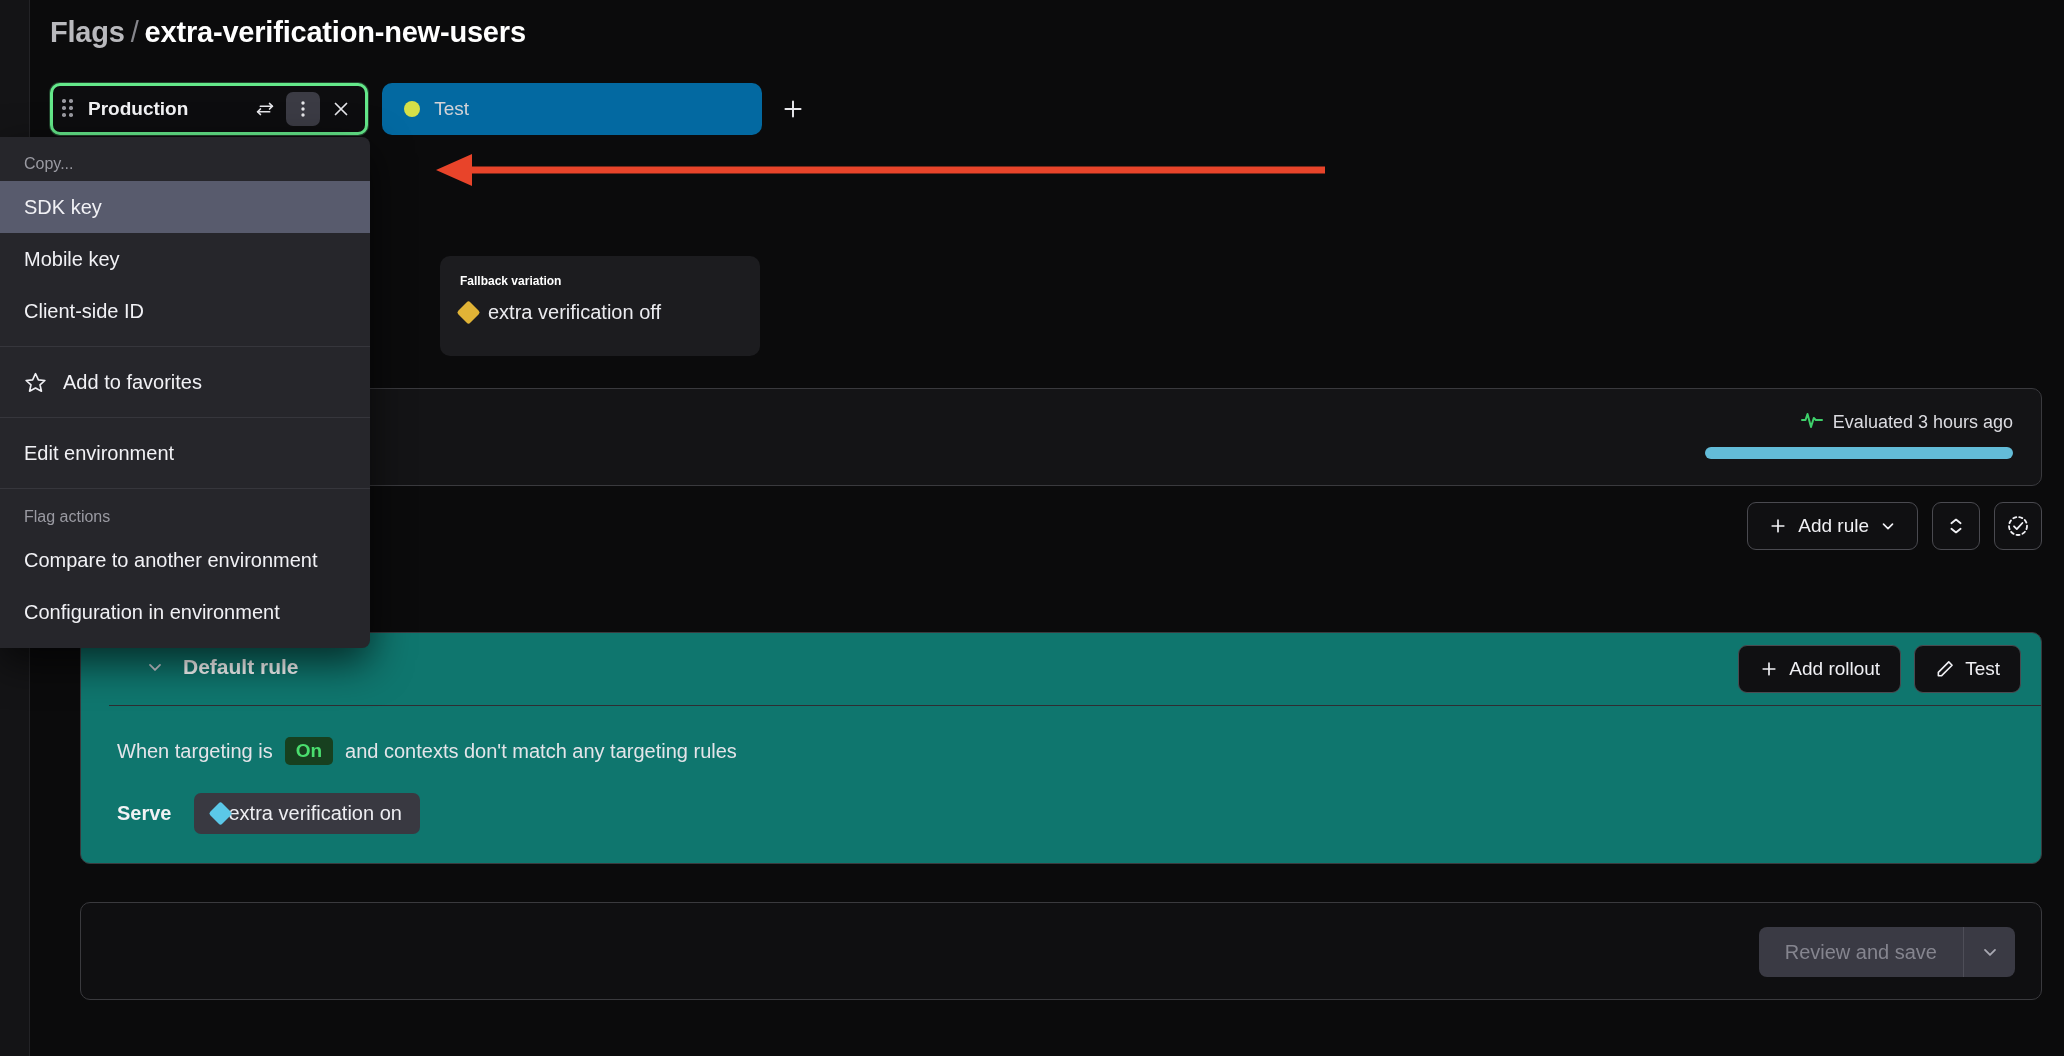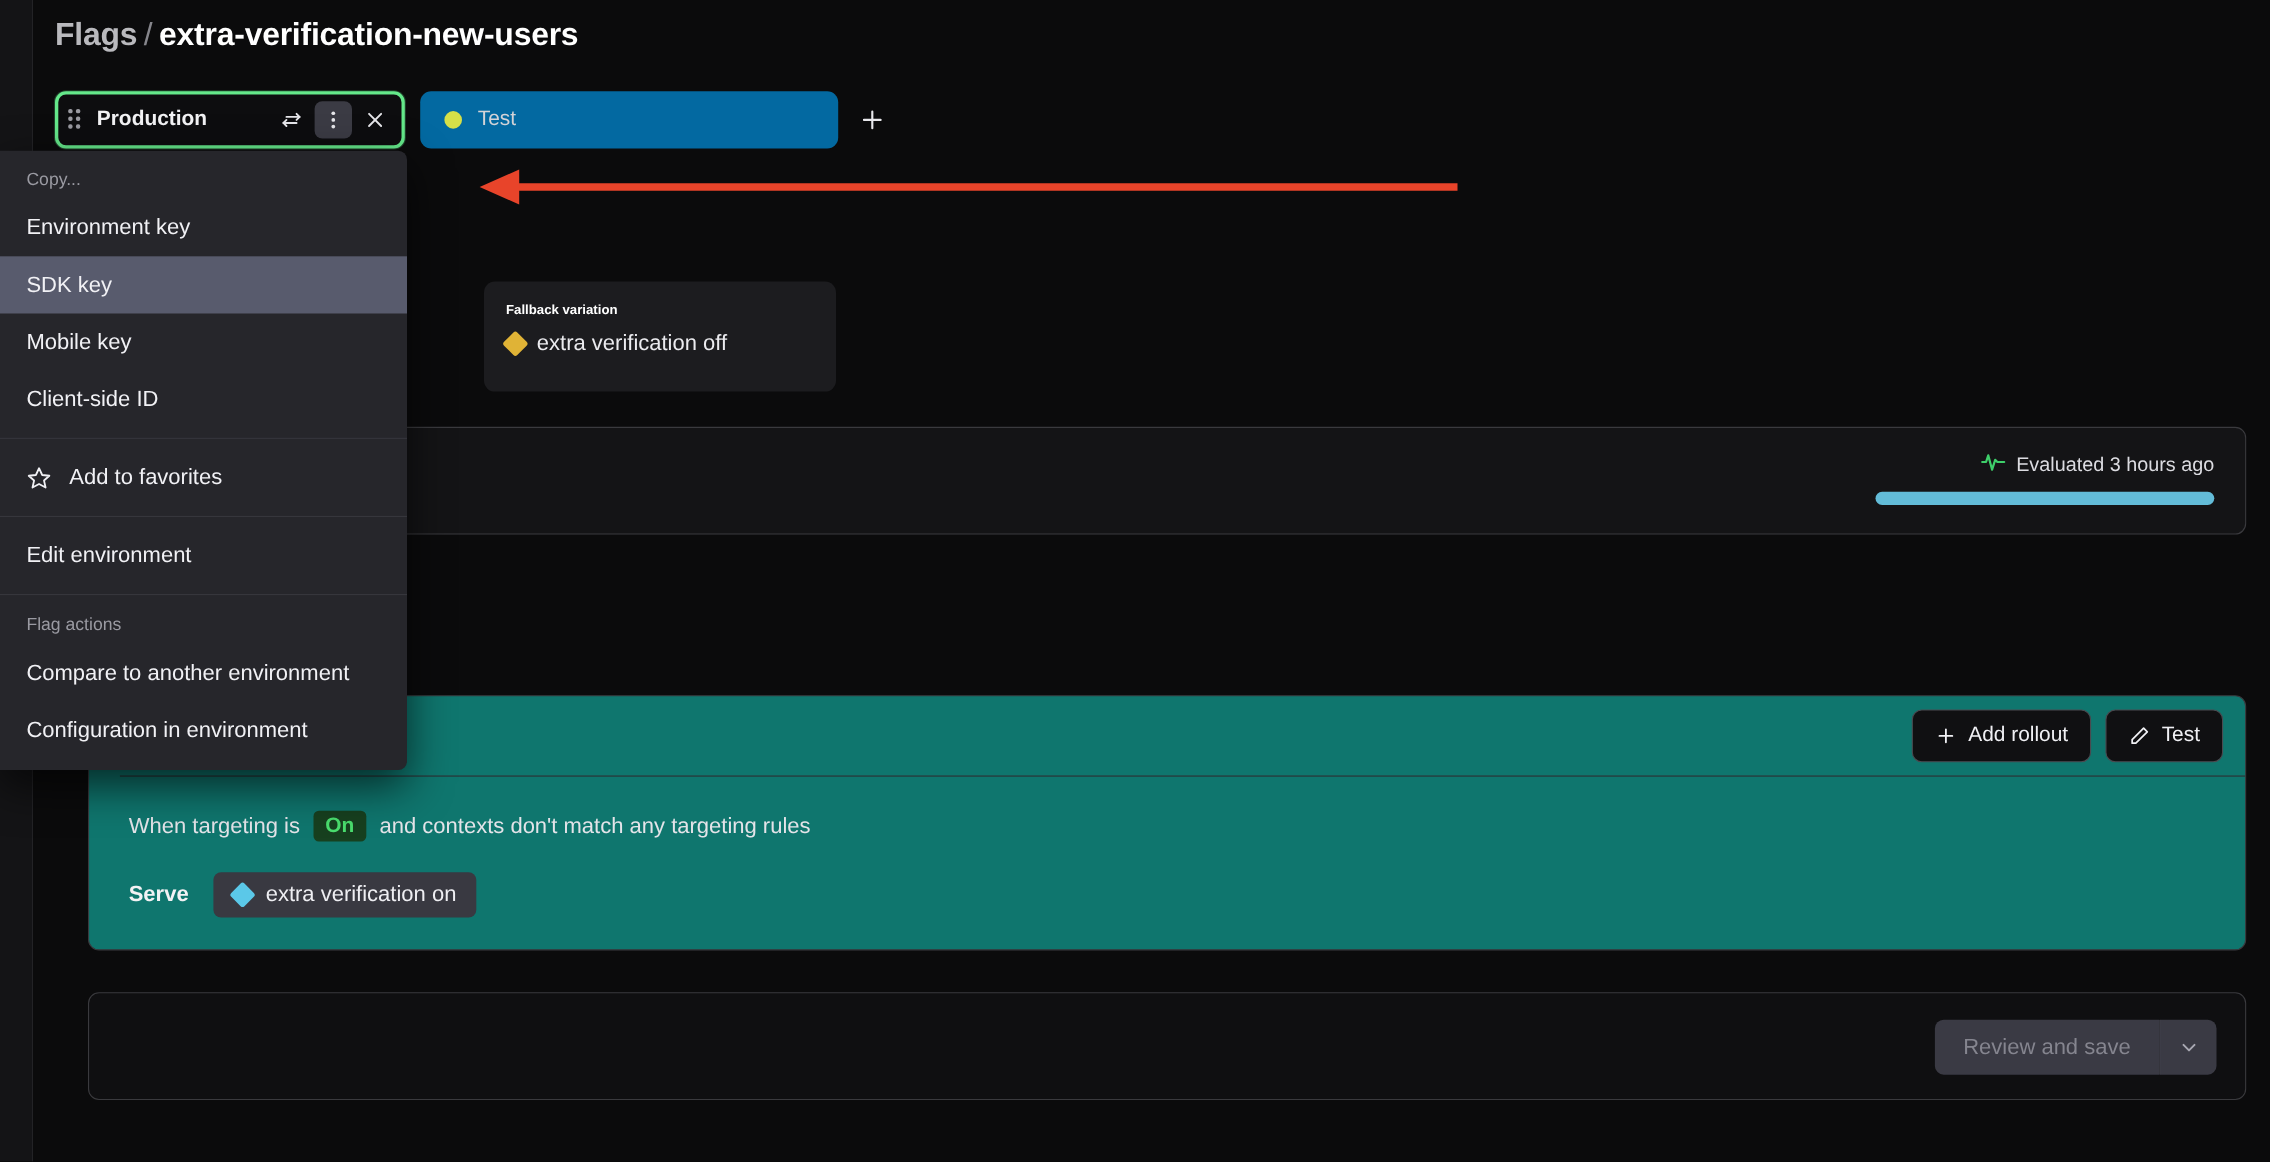--- a/index.html
+++ b/index.html
@@ -123,21 +123,21 @@
   .rule-body { position:absolute; left:0; right:0; top:72px; padding:32px 36px; }
   .cond-line { display:flex; align-items:center; font-size:20px; color:#e4e4e9; white-space:nowrap; }
   .pill-on {
     display:inline-flex; align-items:center; justify-content:center;
     background:#17401f; color:#4ade6e; font-weight:700; font-size:19px;
     padding:3px 11px; border-radius:5px; margin:0 12px;
   }
   .serve-line { display:flex; align-items:center; gap:22px; margin-top:28px; }
   .serve-label { font-size:20px; font-weight:700; color:#f2f2f4; }
   .variation-chip {
-    display:flex; align-items:center; gap:13px;
+    display:flex; align-items:center; 
     background:#393941; border-radius:7px; padding:9px 18px;
   }
   .variation-chip .txt { font-size:20px; color:#eeeef2; white-space:nowrap; }
 
   
   .save-card {
     position:absolute; left:50px; top:902px; right:22px; height:98px;
     border:1px solid #3a3a3e; border-radius:10px; background:#0f0f11;
   }
   .save-group { position:absolute; right:26px; top:24px; display:flex; }
@@ -252,20 +252,43 @@
         <span>
           <svg width="24" height="24" viewBox="0 0 24 24" fill="none" stroke="#3ecf6a" stroke-width="2" stroke-linecap="round" stroke-linejoin="round">
             <path d="M2 12h3.5l2-6 3.5 13 2.8-9 2 2H22"></path>
           </svg>
         </span>
         <span class="eval-text">Evaluated 3 hours ago</span>
       </div>
       <div class="eval-bar"></div>
     </div>
 
+    <div class="rule-toolbar">
+      <button class="btn">
+        <svg width="20" height="20" viewBox="0 0 24 24" fill="none" stroke="currentColor" stroke-width="2" stroke-linecap="round">
+          <path d="M12 5v14M5 12h14"></path>
+        </svg>
+        <span>Add rule</span>
+        <svg width="18" height="18" viewBox="0 0 24 24" fill="none" stroke="currentColor" stroke-width="2.2" stroke-linecap="round" stroke-linejoin="round">
+          <path d="M6 9.5l6 6 6-6"></path>
+        </svg>
+      </button>
+      <button class="btn square">
+        <svg width="22" height="22" viewBox="0 0 24 24" fill="none" stroke="currentColor" stroke-width="2" stroke-linecap="round" stroke-linejoin="round">
+          <path d="M7 9l5-4 5 4"></path>
+            <path d="M7 15l5 4 5-4"></path>
+        </svg>
+      </button>
+      <button class="btn square">
+        <svg width="24" height="24" viewBox="0 0 24 24" fill="none" stroke="currentColor" stroke-width="1.8" stroke-linecap="round" stroke-linejoin="round">
+          <circle cx="12" cy="12" r="9" stroke-dasharray="3.2 3"></circle>
+          <path d="M8 12.3l2.8 2.8L16.4 9"></path>
+        </svg>
+      </button>
+    </div>
 
     <div class="rule-card">
       <div class="rule-head">
         <div class="rule-head-left">
           <svg width="20" height="20" viewBox="0 0 24 24" fill="none" stroke="#cfcfd6" stroke-width="2.2" stroke-linecap="round" stroke-linejoin="round">
             <path d="M6 9.5l6 6 6-6"></path>
           </svg>
           <span class="rule-title">Default rule</span>
         </div>
         <div class="rule-head-right">
@@ -310,21 +333,20 @@
           </svg>
         </button>
       </div>
     </div>
 
   </div>
 
   <div class="ctx-menu">
     <div class="ctx-section-label">Copy...</div>
 
-    <div class="ctx-item">Environment key</div>
     <div class="ctx-item hl">SDK key</div>
     <div class="ctx-item">Mobile key</div>
     <div class="ctx-item">Client-side ID</div>
 
     <div class="ctx-sep"></div>
 
     <div class="ctx-item">
       <svg width="23" height="23" viewBox="0 0 24 24" fill="none" stroke="#f0f0f4" stroke-width="1.7" stroke-linecap="round" stroke-linejoin="round">
         <polygon points="12,2.8 15,9.2 21.8,9.9 16.7,14.4 18.2,21.1 12,17.7 5.8,21.1 7.3,14.4 2.2,9.9 9,9.2"></polygon>
       </svg>

